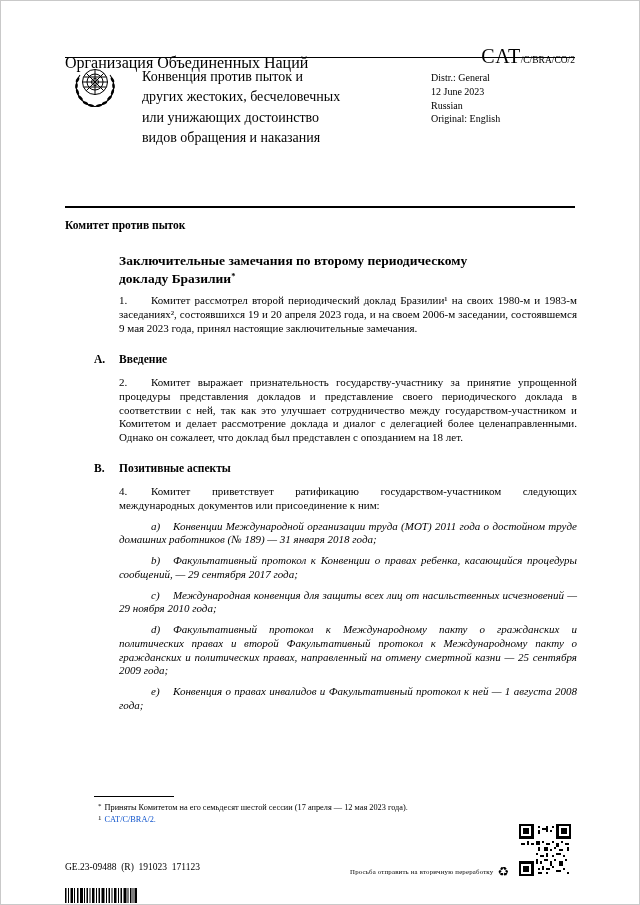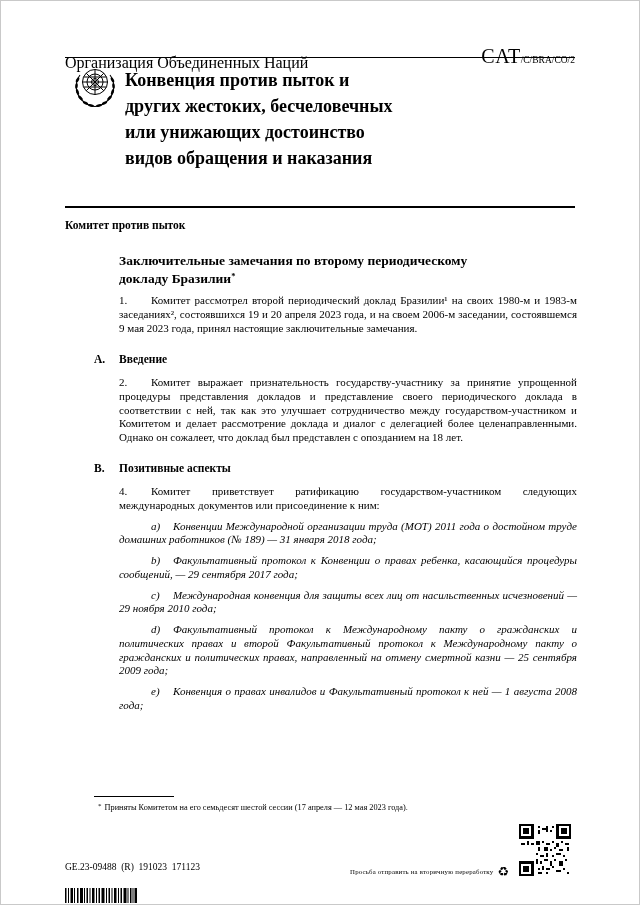--- a/index.html
+++ b/index.html
@@ -11,22 +11,22 @@
     overflow:hidden;
   }
   
   .org-name { position:absolute; left:64px; top:37px; font-size:16px;margin-top:16px; }
   .doc-symbol { position:absolute; right:64px; top:44px; display:flex; align-items:baseline;justify-content:flex-end; }
   .doc-symbol .big { font-size:20px; letter-spacing:.5px; }
   .doc-symbol .small { font-size:9.5px; }
   .rule-thin { position:absolute; left:64px; right:64px; top:56px; border-top:1px solid #000; }
   .emblem { position:absolute; left:70px; top:62px; width:48px; height:48px; }
   .masthead-title {
-    position:absolute; left:124px; top:66px; width:310px;
-    font-weight:bold; font-size:18px; line-height:1.45; white-space:pre-line;
+    position:absolute; left:141px; top:66px; width:310px;
+    font-weight:normal; font-size:14px; line-height:1.45; white-space:pre-line;
   }
   .distr-block { position:absolute; left:430px; top:70px; font-size:10px; line-height:1.38; }
   .rule-thick { position:absolute; left:64px; right:64px; top:205px; border-top:2px solid #000; }
 
   
   .doc-body { position:absolute; left:64px; top:217px; width:512px; font-size:11px; line-height:1.25; }
   .committee { font-weight:bold; font-size:11.5px; }
   .doc-title { margin:20px 0 0 54px; font-weight:bold; font-size:13.5px; line-height:1.3; }
   .doc-title .main { white-space:pre-line; }
   .sup { font-size:8.5px; position:relative; top:-4px; }
@@ -91,20 +91,26 @@
         <ellipse cx="28" cy="42.5" rx="3" ry="1.3" transform="rotate(170 28 42.5)"></ellipse>
       </g>
     </svg>
   </div>
 
   <div class="masthead-title">Конвенция против пыток и
 других жестоких, бесчеловечных
 или унижающих достоинство
 видов обращения и наказания</div>
 
+  <div class="distr-block">
+    <div>Distr.: General</div>
+    <div>12 June 2023</div>
+    <div>Russian</div>
+    <div>Original: English</div>
+  </div>
 
   <div class="rule-thick"></div>
 
   <div class="doc-body">
     <div class="committee">Комитет против пыток</div>
 
     <div class="doc-title">
       <span class="main">Заключительные замечания по второму периодическому
 докладу Бразилии</span><span class="sup">*</span>
     </div>
@@ -144,20 +150,23 @@
     </p>
     <p class="item">
       <span class="label">e)</span><span>Конвенция о правах инвалидов и Факультативный протокол к ней — 1 августа 2008 года;</span>
     </p>
   </div>
 
   <div class="footnote-area">
     <div class="fn-sep"></div>
     <div class="footnote">
       <span class="fn-marker">*</span><span>Приняты Комитетом на его семьдесят шестой сессии (17 апреля — 12 мая 2023 года).</span>
+    </div>
+    <div class="footnote">
+      <span class="fn-marker">1</span><a class="link">CAT/C/BRA/2.</a>
     </div>
   </div>
 
   <div class="ge-ref">GE.23-09488  (R)  191023  171123</div>
 
   <div class="recycle-row">
     <span class="recycle-text">Просьба отправить на вторичную переработку</span>
     <span class="recycle-glyph">♻</span>
   </div>
 

